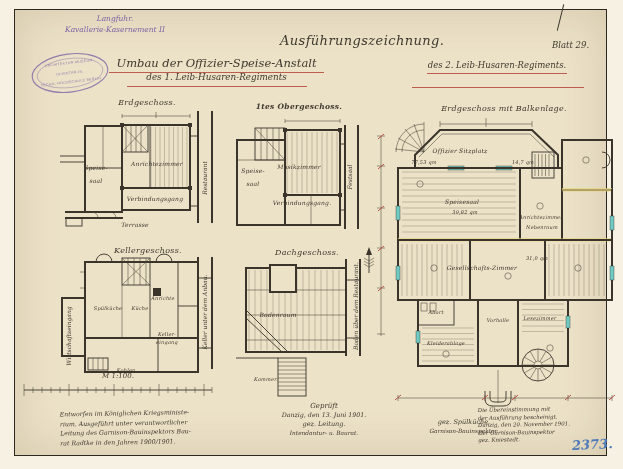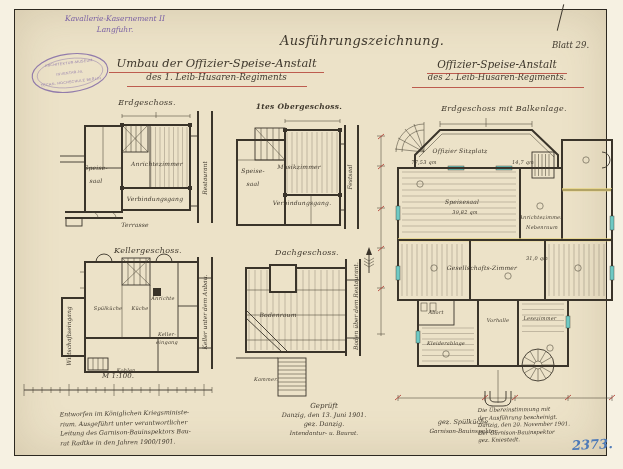--- a/index.html
+++ b/index.html
@@ -38,22 +38,22 @@
 </style>
 </head>
 <body>
 
 <div id="sheet">
   <div id="frame"></div>
 
   <div class="abs" style="left:560px;top:4px;width:1px;height:27px;background:#3a342a;transform:rotate(14deg);"></div>
 
   <div class="abs hw purple" style="left:40px;top:13px;width:150px;text-align:center;font-size:7.5px;line-height:11px;">
+    <div>Langfuhr.</div>
     <div>Kavallerie-Kasernement II</div>
-    <div>Langfuhr.</div>
   </div>
 
   <div id="stamp">
     <svg width="80" height="42" viewBox="0 0 80 42">
       <ellipse cx="40" cy="21" rx="38" ry="19" fill="none" stroke="#7c63a5" stroke-width="1.1"></ellipse>
       <ellipse cx="40" cy="21" rx="33" ry="14.5" fill="none" stroke="#7c63a5" stroke-width=".5"></ellipse>
     </svg>
     <div class="st" style="top:9px">ARCHITEKTUR-MUSEUM</div>
     <div class="st" style="top:19px">INVENTAR-Nr.</div>
     <div class="st" style="top:28px">TECHN. HOCHSCHULE BERLIN</div>
@@ -62,21 +62,20 @@
   <div class="abs hw" style="left:280px;top:33px;width:185px;text-align:left;font-size:13px;letter-spacing:.4px;">Ausführungszeichnung.</div>
 
   <div class="abs hw" style="left:79px;top:56px;width:275px;text-align:center;">
     <div style="font-size:11.5px;">Umbau der Offizier-Speise-Anstalt</div>
     <div style="font-size:8.8px;margin-top:2px;">des 1. Leib-Husaren-Regiments</div>
     <div class="redline" style="left:30px;top:16px;width:215px;"></div>
     <div class="redline" style="left:48px;top:30px;width:180px;"></div>
   </div>
 
   <div class="abs hw" style="left:392px;top:58px;width:210px;text-align:center;">
-    <div style="font-size:10.5px;">Offizier-Speise-Anstalt</div>
     <div style="font-size:8.5px;margin-top:2px;">des 2. Leib-Husaren-Regiments.</div>
     <div class="redline" style="left:35px;top:15px;width:140px;"></div>
     <div class="redline" style="left:20px;top:29px;width:172px;"></div>
   </div>
 
   <div class="abs hw" style="left:552px;top:40px;font-size:8.5px;">Blatt 29.</div>
 
   <div class="plan" style="left:58px;top:96px;width:178px;height:148px;">
     <span class="hw plan-title" style="top:2px;">Erdgeschoss.</span>
     <svg width="178" height="132" viewBox="0 0 178 132" style="top:14px">
@@ -376,21 +375,21 @@
   <div class="abs hw note" style="left:60px;top:408px;width:165px;transform:rotate(-1deg);">
     <div>Entworfen im Königlichen Kriegsministe-</div>
     <div>rium. Ausgeführt unter verantwortlicher</div>
     <div>Leitung des Garnison-Bauinspektors Bau-</div>
     <div>rat Radtke in den Jahren 1900/1901.</div>
   </div>
 
   <div class="abs hw" style="left:278px;top:402px;width:92px;text-align:center;">
     <div style="font-size:7px;">Geprüft</div>
     <div style="font-size:6.3px;margin-top:1px;">Danzig, den 13. Juni 1901.</div>
-    <div style="font-size:6.5px;margin-top:2px;">gez. Danzig.</div>
+    <div style="font-size:6.5px;margin-top:2px;">gez. Leitung.</div>
     <div style="font-size:5.8px;margin-top:2px;">Intendantur- u. Baurat.</div>
   </div>
   <div class="abs hw" style="left:418px;top:418px;width:92px;text-align:center;">
     <div style="font-size:6.5px;">gez. Spülküche.</div>
     <div style="font-size:5.8px;margin-top:2px;">Garnison-Bauinspektor.</div>
   </div>
 
   <div class="abs hw cert" style="left:478px;top:406px;width:115px;transform:rotate(-1deg);">
     <div>Die Übereinstimmung mit</div>
     <div>der Ausführung bescheinigt.</div>

